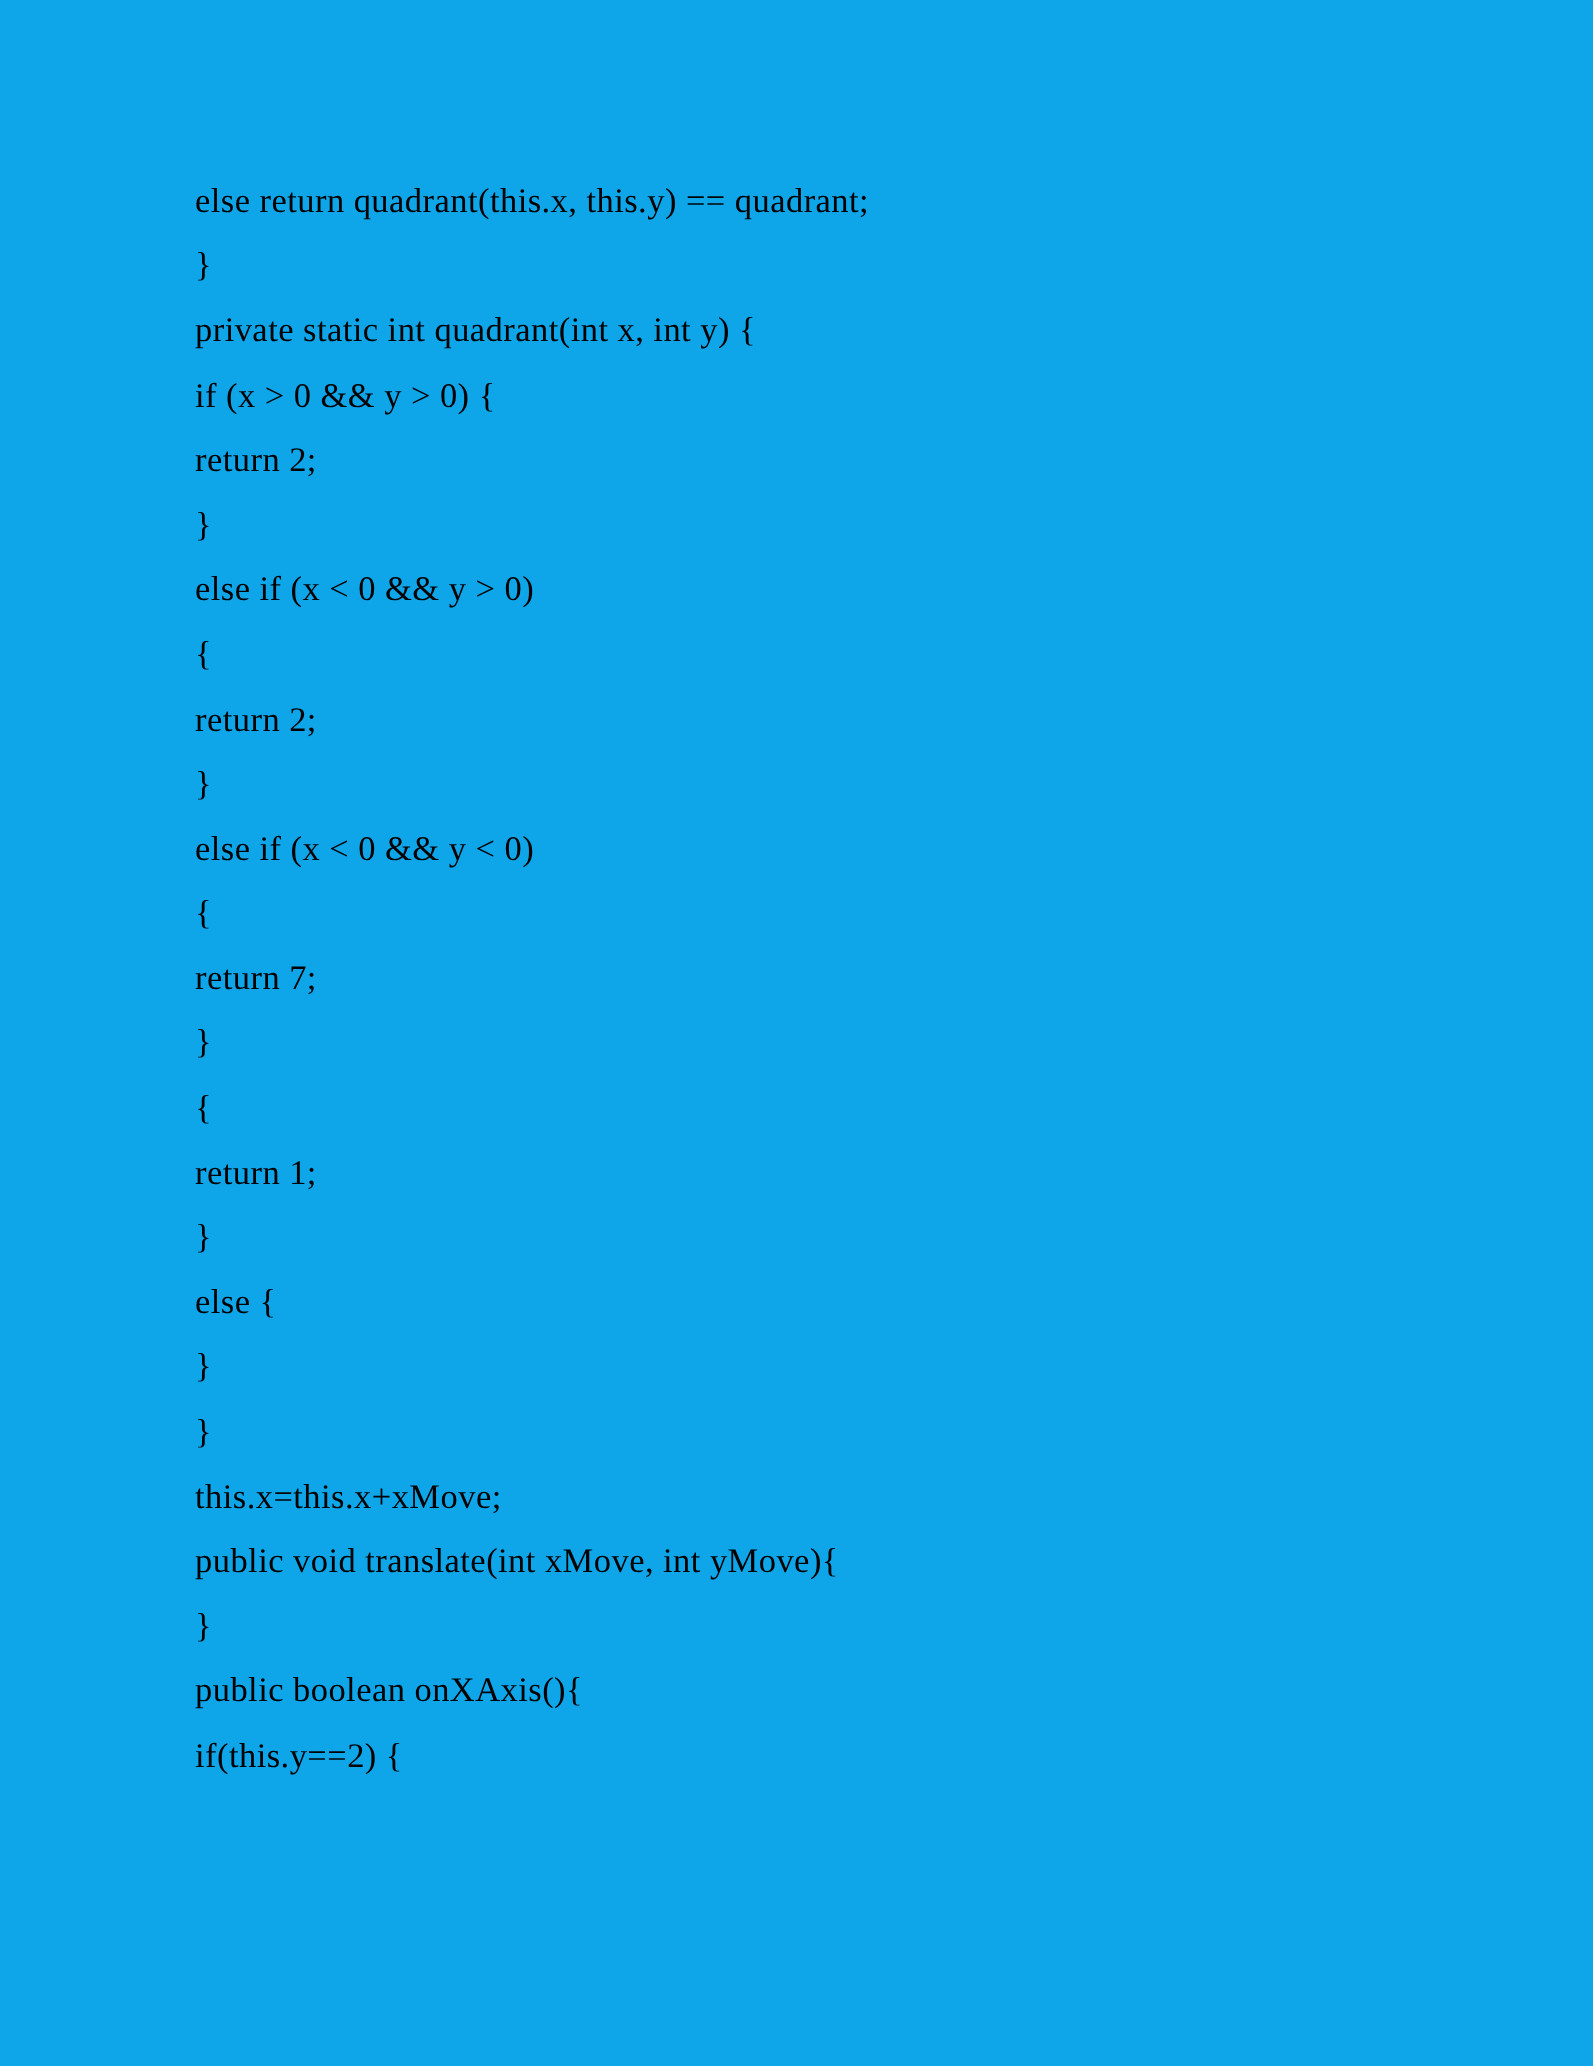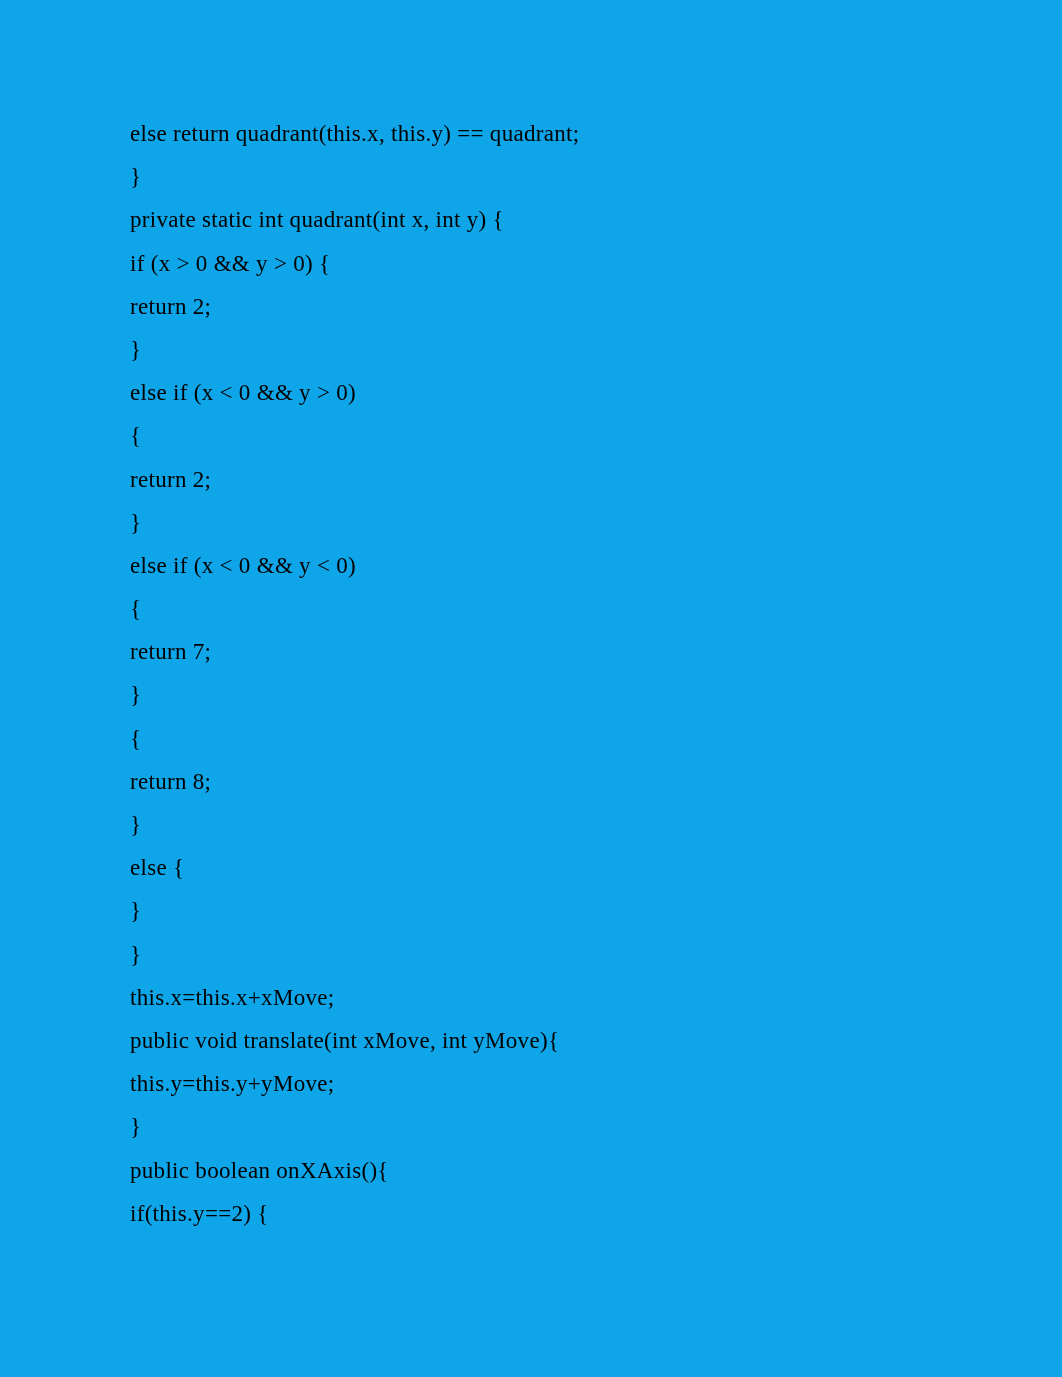--- a/index.html
+++ b/index.html
@@ -36,24 +36,23 @@
   <div class="code-line">}</div>
   <div class="code-line">else if (x &lt; 0 &amp;&amp; y &gt; 0)</div>
   <div class="code-line">{</div>
   <div class="code-line">return 2;</div>
   <div class="code-line">}</div>
   <div class="code-line">else if (x &lt; 0 &amp;&amp; y &lt; 0)</div>
   <div class="code-line">{</div>
   <div class="code-line">return 7;</div>
   <div class="code-line">}</div>
   <div class="code-line">{</div>
-  <div class="code-line">return 8;</div>
+  <div class="code-line">return 1;</div>
   <div class="code-line">}</div>
   <div class="code-line">else {</div>
   <div class="code-line">}</div>
   <div class="code-line">}</div>
   <div class="code-line">this.x=this.x+xMove;</div>
   <div class="code-line">public void translate(int xMove, int yMove){</div>
-  <div class="code-line">this.y=this.y+yMove;</div>
   <div class="code-line">}</div>
   <div class="code-line">public boolean onXAxis(){</div>
   <div class="code-line">if(this.y==2) {</div>
 </div>
 
 </body></html>

